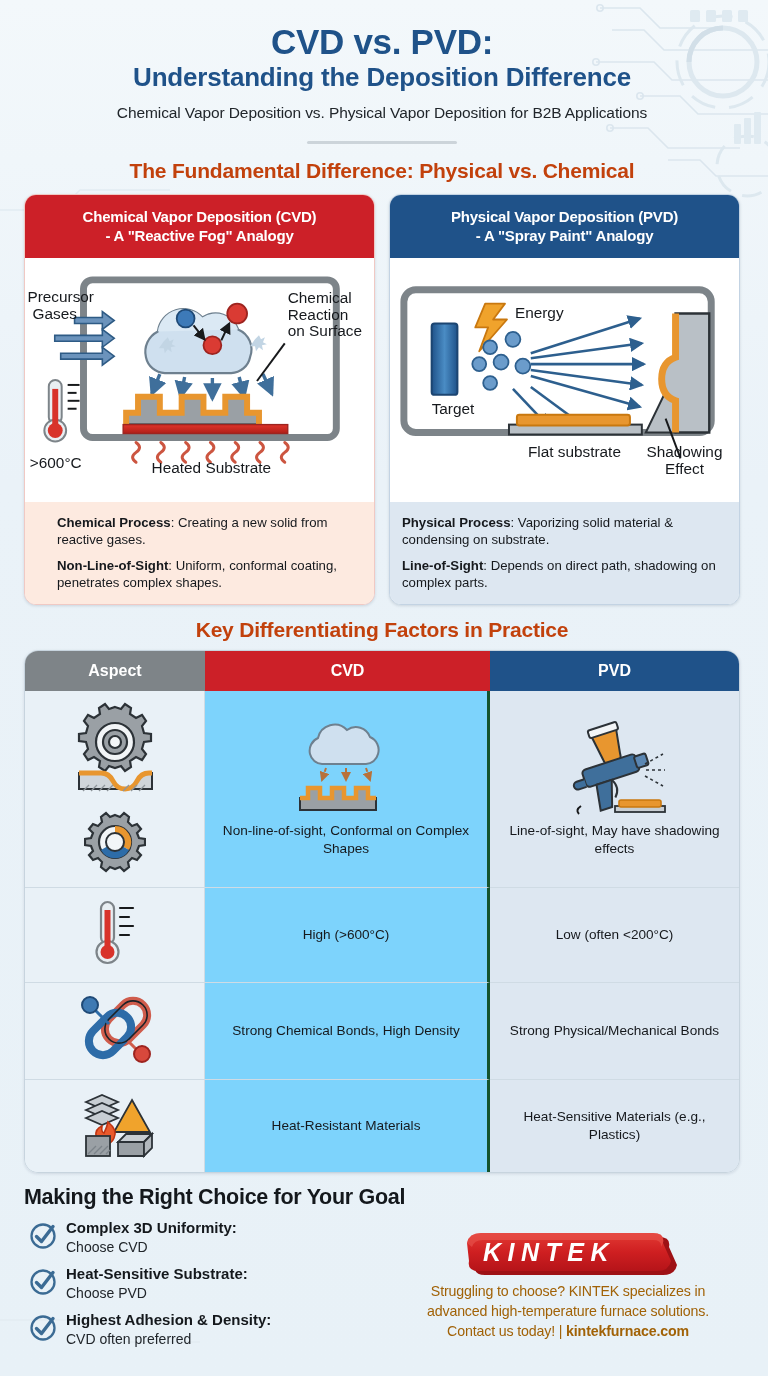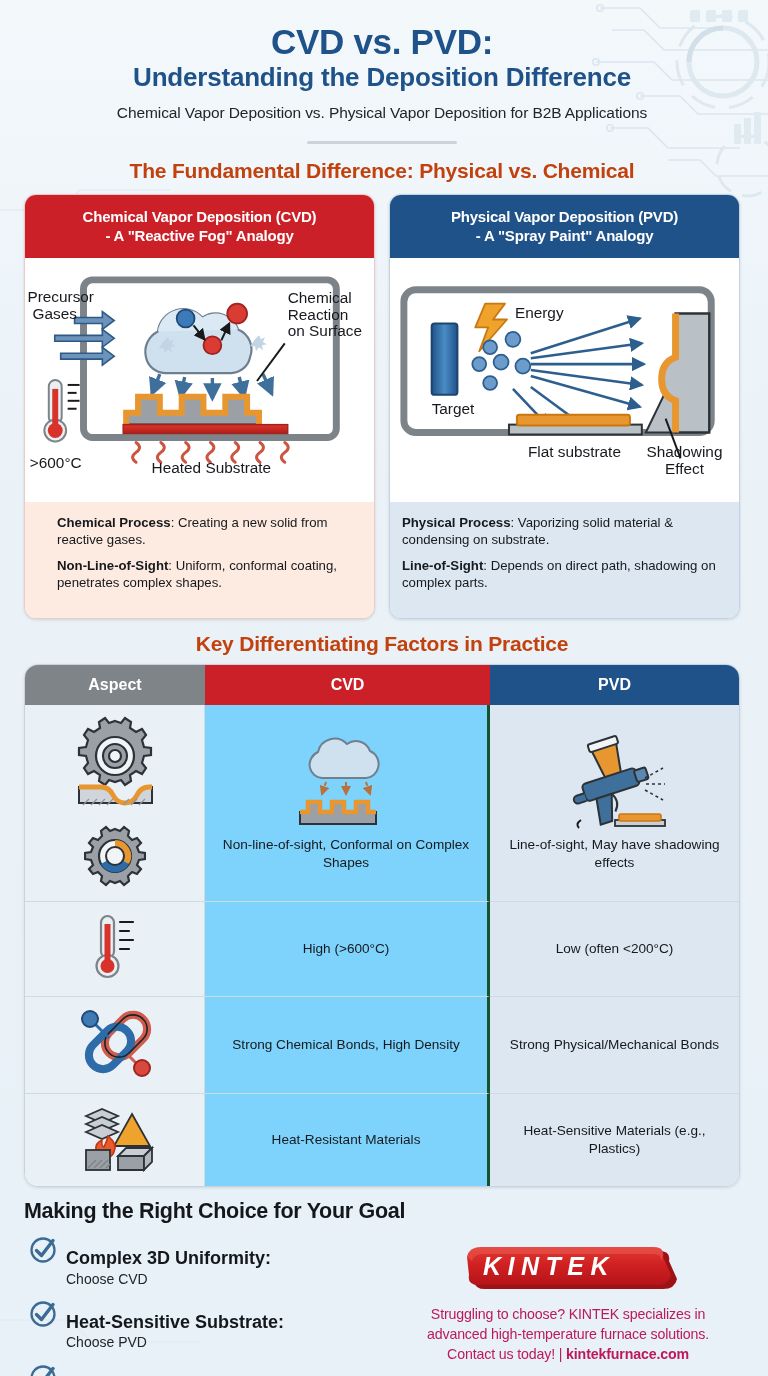--- a/index.html
+++ b/index.html
@@ -42,21 +42,21 @@
     color:#fff;text-align:center;font-weight:bold;font-size:15px;line-height:1.28;
     padding:12px 6px 13px;letter-spacing:-0.2px;
   }
   .cvd .card-head{background:#cc2028;}
   .pvd .card-head{background:#1f5289;}
   .card-diagram{background:#fff;padding:4px 0 12px;}
   .card-foot{font-size:13.2px;line-height:1.3;color:#16191d;padding:12px 12px 13px;}
   .cvd .card-foot{background:#fdeae0;padding-left:32px;}
   .pvd .card-foot{background:#dde7f1;}
   .card-foot p{margin-bottom:9px;}
-  .card-foot p:last-child{margin-bottom:14px;}
+  .card-foot p:last-child{margin-bottom:0;}
   .card-foot b{font-weight:bold;}
 
   
   .tbl-wrap{padding:0 24px;margin-top:8px;}
   .tbl{
     width:100%;border-collapse:separate;border-spacing:0;
     border-radius:14px;overflow:hidden;border:1px solid #c7d4de;
     box-shadow:0 1px 3px rgba(40,60,90,.14);
   }
   .tbl th{
@@ -77,25 +77,25 @@
   .cell-txt{display:block;}
 
   
   .bottom{padding:0 24px;margin-top:12px;display:block;}
   .bt-title{font-size:21.5px;font-weight:bold;color:#14181c;letter-spacing:-0.3px;}
   .bt-cols{display:flex;margin-top:9px;}
   .bt-left{width:372px;padding-left:2px;}
   .choice{display:flex;align-items:flex-start;margin-bottom:9px;}
   .chk{flex:0 0 34px;margin-top:1px;}
   .choice-txt{padding-left:6px;}
-  .choice-txt .t1{font-size:18px;font-weight:bold;color:#14181c;line-height:1.25;margin-top:14px;}
+  .choice-txt .t1{font-size:15px;font-weight:bold;color:#14181c;line-height:1.25;}
   .choice-txt .t2{font-size:14px;color:#21262b;line-height:1.3;}
   .bt-right{flex:1;text-align:center;padding-top:12px;}
   .logo{margin:0 auto;display:block;}
-  .cta{font-size:14.2px;line-height:1.42;color:#be185d;margin-top:9px;letter-spacing:-0.15px;}
+  .cta{font-size:14.2px;line-height:1.42;color:#a16207;margin-top:0;letter-spacing:-0.15px;}
   .cta b{font-weight:bold;}
 </style>
 </head>
 <body>
 
 <svg id="circuit-bg" viewBox="0 0 768 1376">
   <defs>
     <linearGradient id="bgGrad" x1="0" y1="0" x2="0" y2="1">
       <stop offset="0" stop-color="#f3f8fb"></stop>
         <stop offset="0.35" stop-color="#eaf2f8"></stop>

